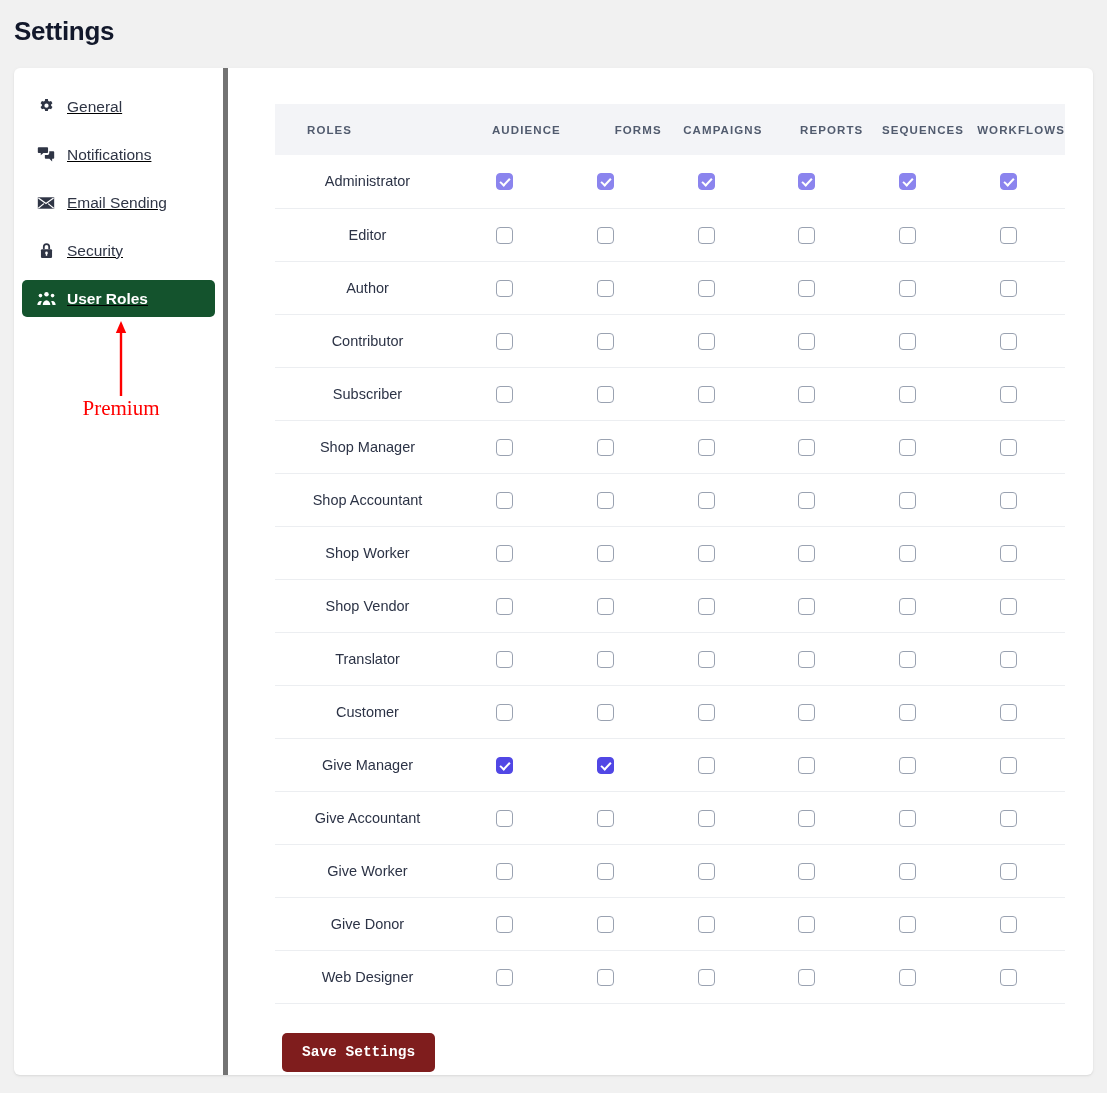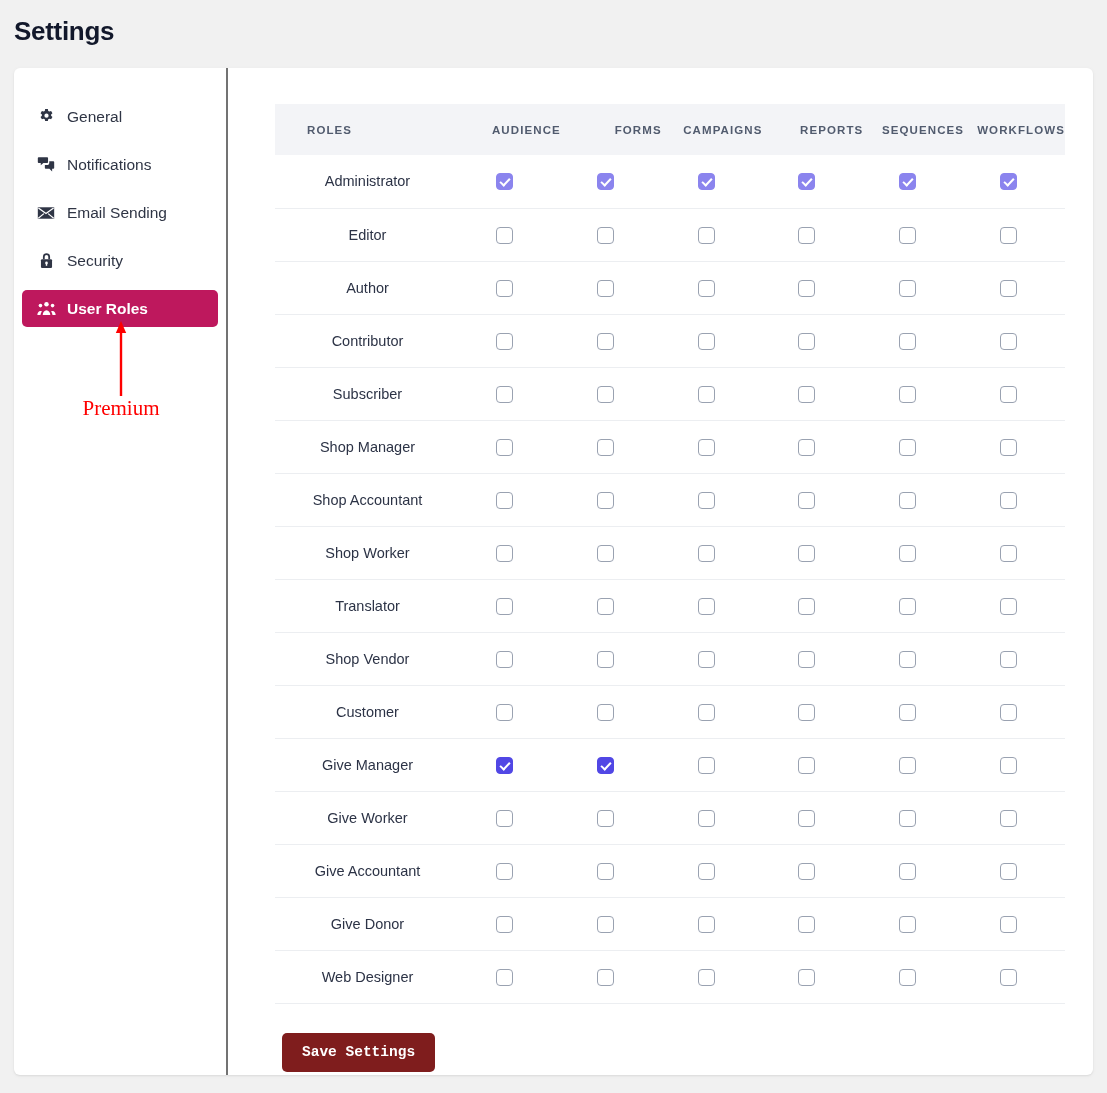--- a/index.html
+++ b/index.html
@@ -24,37 +24,38 @@
     width: 1079px; height: 1007px;
     background: #ffffff;
     border-radius: 6px;
     box-shadow: 0 1px 2px rgba(0,0,0,0.07), 0 1px 5px rgba(0,0,0,0.04);
     display: flex;
   }
   
   #sidebar {
     width: 214px;
     flex: 0 0 214px;
-    border-right: 2px solid #737373;
-    padding-top: 30px;
+    border-right: 5px solid #737373;
+    padding-top: 20px;
     position: relative;
+    text-decoration: underline;
   }
   .nav-item {
     display: flex;
     align-items: center;
     height: 37px;
     margin: 0 8px 11px 8px;
     padding: 0 14px;
     border-radius: 5px;
     color: #2f3545;
     font-size: 15.5px;
     cursor: pointer;
   }
   .nav-item.active {
-    background: #be185d;
+    background: #14532d;
     color: #ffffff;
     font-weight: bold;
   }
   .nav-ico {
     width: 20px; height: 18px;
     margin-right: 11px;
     display: flex; align-items: center; justify-content: center;
     flex: 0 0 20px;
   }
   .nav-ico svg { display: block; }
@@ -306,30 +307,30 @@
           <tr>
             <td class="role-name">Shop Worker</td>
             <td><span class="cbx"></span></td>
             <td><span class="cbx"></span></td>
             <td><span class="cbx"></span></td>
             <td><span class="cbx"></span></td>
             <td><span class="cbx"></span></td>
             <td><span class="cbx"></span></td>
           </tr>
           <tr>
+            <td class="role-name">Shop Vendor</td>
+            <td><span class="cbx"></span></td>
+            <td><span class="cbx"></span></td>
+            <td><span class="cbx"></span></td>
+            <td><span class="cbx"></span></td>
+            <td><span class="cbx"></span></td>
+            <td><span class="cbx"></span></td>
+          </tr>
+          <tr>
             <td class="role-name">Translator</td>
-            <td><span class="cbx"></span></td>
-            <td><span class="cbx"></span></td>
-            <td><span class="cbx"></span></td>
-            <td><span class="cbx"></span></td>
-            <td><span class="cbx"></span></td>
-            <td><span class="cbx"></span></td>
-          </tr>
-          <tr>
-            <td class="role-name">Shop Vendor</td>
             <td><span class="cbx"></span></td>
             <td><span class="cbx"></span></td>
             <td><span class="cbx"></span></td>
             <td><span class="cbx"></span></td>
             <td><span class="cbx"></span></td>
             <td><span class="cbx"></span></td>
           </tr>
           <tr>
             <td class="role-name">Customer</td>
             <td><span class="cbx"></span></td>
@@ -342,30 +343,30 @@
           <tr>
             <td class="role-name">Give Manager</td>
             <td><span class="cbx checked"></span></td>
             <td><span class="cbx checked"></span></td>
             <td><span class="cbx"></span></td>
             <td><span class="cbx"></span></td>
             <td><span class="cbx"></span></td>
             <td><span class="cbx"></span></td>
           </tr>
           <tr>
+            <td class="role-name">Give Accountant</td>
+            <td><span class="cbx"></span></td>
+            <td><span class="cbx"></span></td>
+            <td><span class="cbx"></span></td>
+            <td><span class="cbx"></span></td>
+            <td><span class="cbx"></span></td>
+            <td><span class="cbx"></span></td>
+          </tr>
+          <tr>
             <td class="role-name">Give Worker</td>
-            <td><span class="cbx"></span></td>
-            <td><span class="cbx"></span></td>
-            <td><span class="cbx"></span></td>
-            <td><span class="cbx"></span></td>
-            <td><span class="cbx"></span></td>
-            <td><span class="cbx"></span></td>
-          </tr>
-          <tr>
-            <td class="role-name">Give Accountant</td>
             <td><span class="cbx"></span></td>
             <td><span class="cbx"></span></td>
             <td><span class="cbx"></span></td>
             <td><span class="cbx"></span></td>
             <td><span class="cbx"></span></td>
             <td><span class="cbx"></span></td>
           </tr>
           <tr>
             <td class="role-name">Give Donor</td>
             <td><span class="cbx"></span></td>

